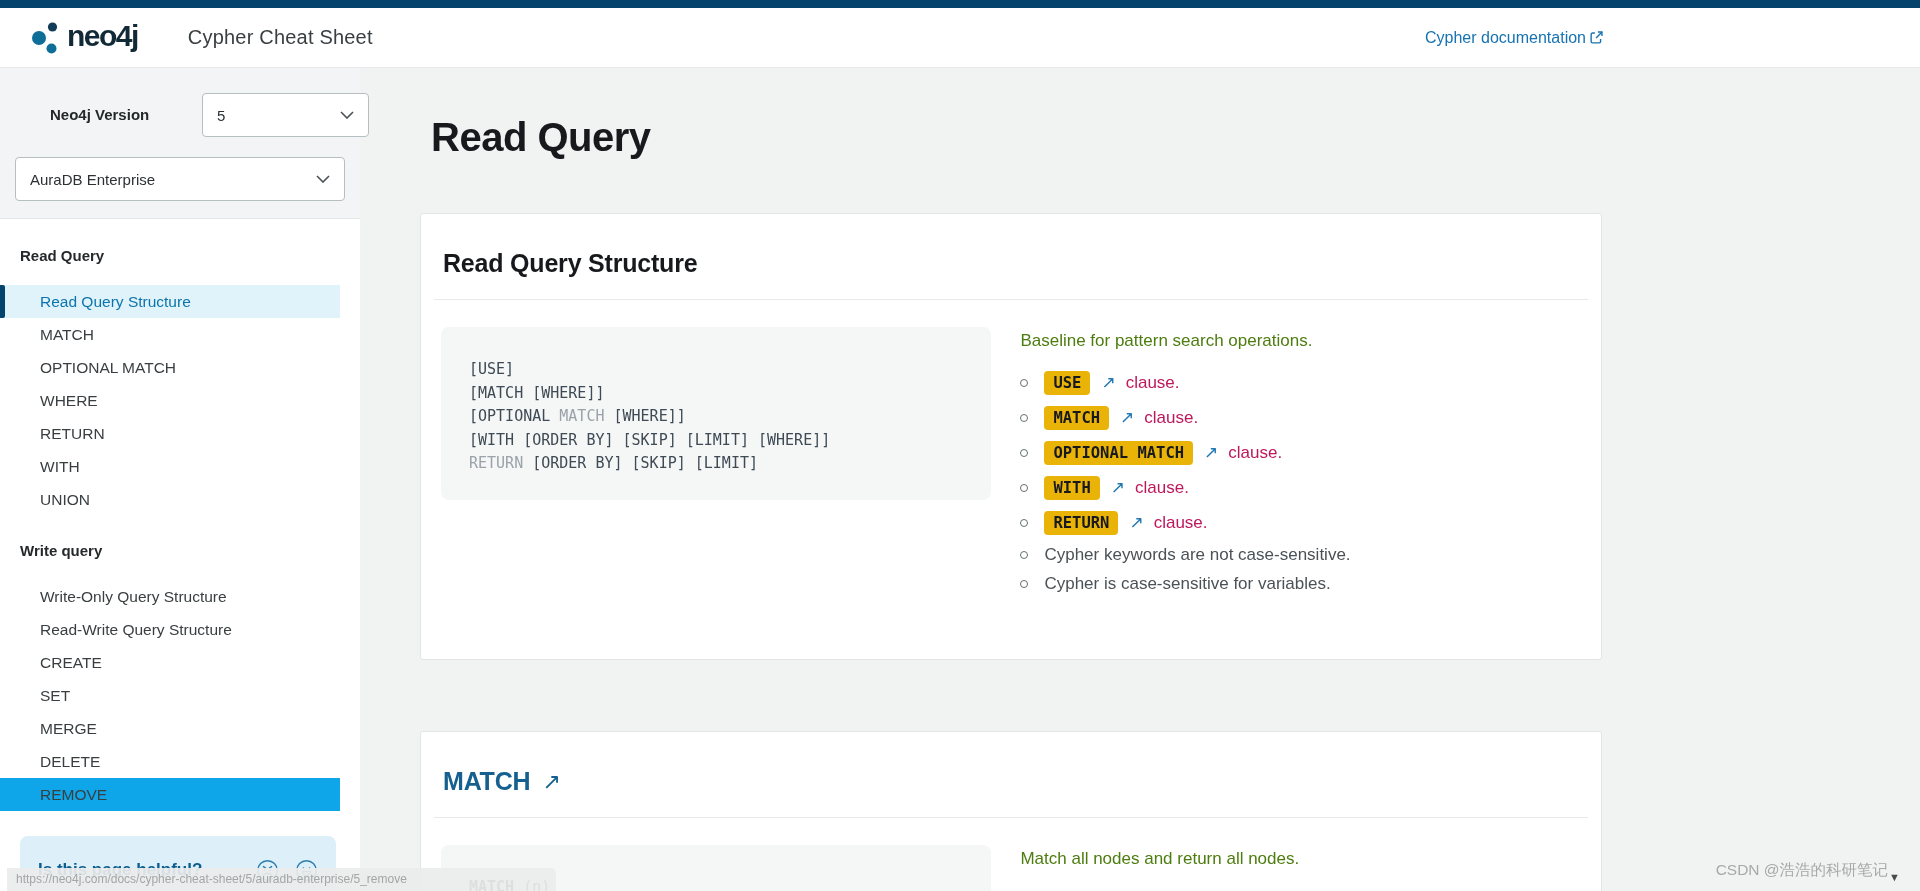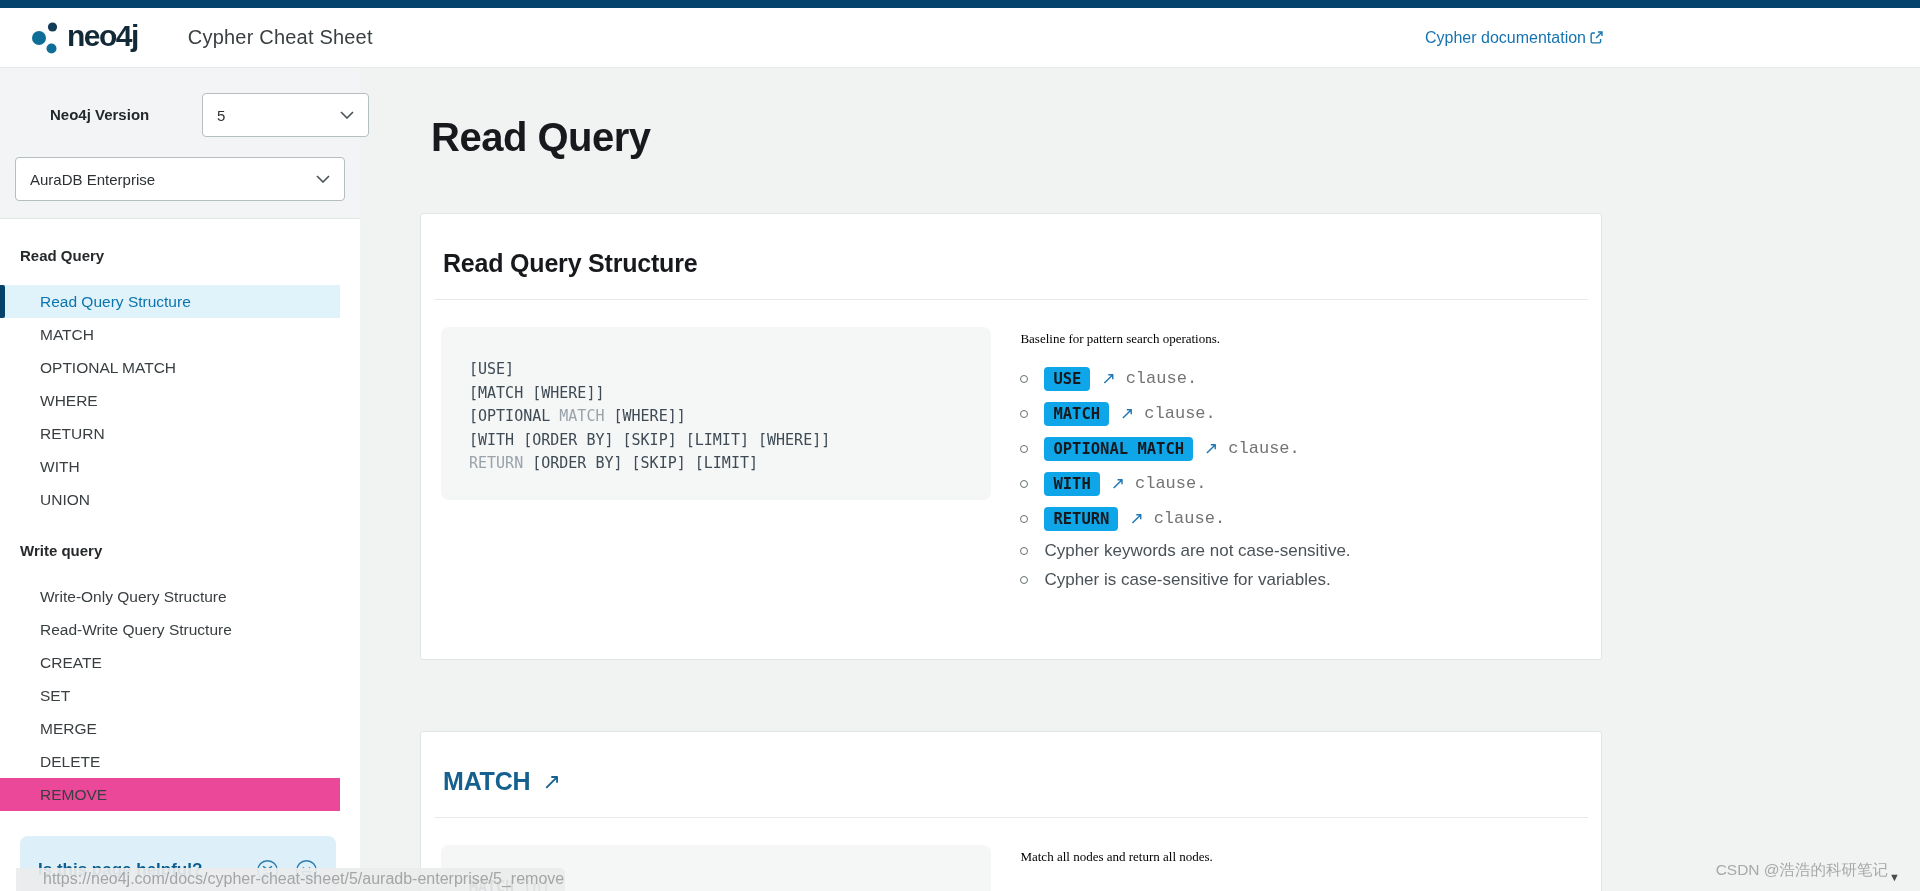--- a/index.html
+++ b/index.html
@@ -51,21 +51,21 @@
   .nav-item {
     position:relative; width:340px; height:33px; line-height:33px;
     padding-left:40px; font-size:15.5px; color:#393e41; cursor:pointer;
     white-space:nowrap;
   }
   .nav-item.active { background:#e0f3fa; color:#0c74ad; }
   .nav-item.active::before {
     content:""; position:absolute; left:0; top:0; bottom:0; width:5px;
     background:#05436c; border-radius:0 2px 2px 0;
   }
-  .nav-item.hover { background:#ec4899; }
+  .nav-item.hover { background:#0ea5e9; }
 
   .feedback {
     position:absolute; left:20px; top:768px; width:316px; height:74px;
     background:#ddeff8; border-radius:8px;
     display:flex; align-items:center; padding:0 18px 6px 18px; z-index:6;
   }
   .feedback-q { font-size:17px; font-weight:700; color:#0b5d8f; }
   .faces { margin-left:auto; display:flex; gap:16px; }
   .faces svg { cursor:pointer; }
 
@@ -88,41 +88,41 @@
     margin-left:-2px; width:557px; min-height:120px;
     background:#f5f6f6; border-radius:8px; padding:31px 28px;
     font-family:"DejaVu Sans Mono", monospace; font-size:15px; line-height:23.5px;
     color:#3e4a54; white-space:pre;
   }
   .card1 .codeblock { height:173px; }
   .card2 .codeblock { height:140px; }
   .code-line span.g { color:#9aa3aa; }
   .code-line span.b { font-weight:700; }
   .desccol { margin-left:29px; width:566px; }
-  .desccol p { margin:4px 0 14px 0; font-size:13px; color:#000000;font-family:Liberation Serif, serif; }
+  .desccol p { margin:4px 0 14px 0; font-size:17px; color:#4d7c0f; }
   .desccol ul { list-style:none; }
   .desccol li { display:flex; align-items:center; }
   .desccol li::before {
     content:""; flex:none; width:6px; height:6px;
     border:1.5px solid #677074; border-radius:50%; margin-right:16px;
   }
   li.chip-row { height:35px; }
   li.text-row { height:29px; font-size:17px; color:#4b5257; }
   .chip {
     font-family:"DejaVu Sans Mono", monospace; font-weight:700; font-size:15.5px;
-    background:#0ea5e9; border-radius:4px; padding:3px 9px; color:#17191c; cursor:pointer;
+    background:#eab308; border-radius:4px; padding:3px 9px; color:#17191c; cursor:pointer;
   }
   .arrow { color:#2077b4; margin:0 10px 0 11px; font-size:17px; cursor:pointer; }
-  .suffix { font-size:17px; color:#737373;font-family:Liberation Mono, monospace; }
+  .suffix { font-size:17px; color:#be185d; }
 
   
   .statusbar {
-    position:absolute; left:16px; bottom:0; width:549px; height:23px;
+    position:absolute; left:7px; bottom:0; width:549px; height:23px;
     background:rgba(234,235,235,.92); border-top-right-radius:5px;
-    font-size:16px; color:#a3a6a6; line-height:22px; padding-left:27px;
+    font-size:12px; color:#a3a6a6; line-height:22px; padding-left:9px;
     white-space:nowrap; overflow:hidden; z-index:50;
   }
   .watermark {
     position:absolute; right:20px; bottom:10px; z-index:60;
     font-size:15.5px; color:#a8a8a8; display:flex; align-items:flex-end;
   }
   .wm-cursor { color:#4a4a4a; font-size:11px; margin-left:1px; transform:translateY(2px); }
 </style>
 </head>
 <body>

